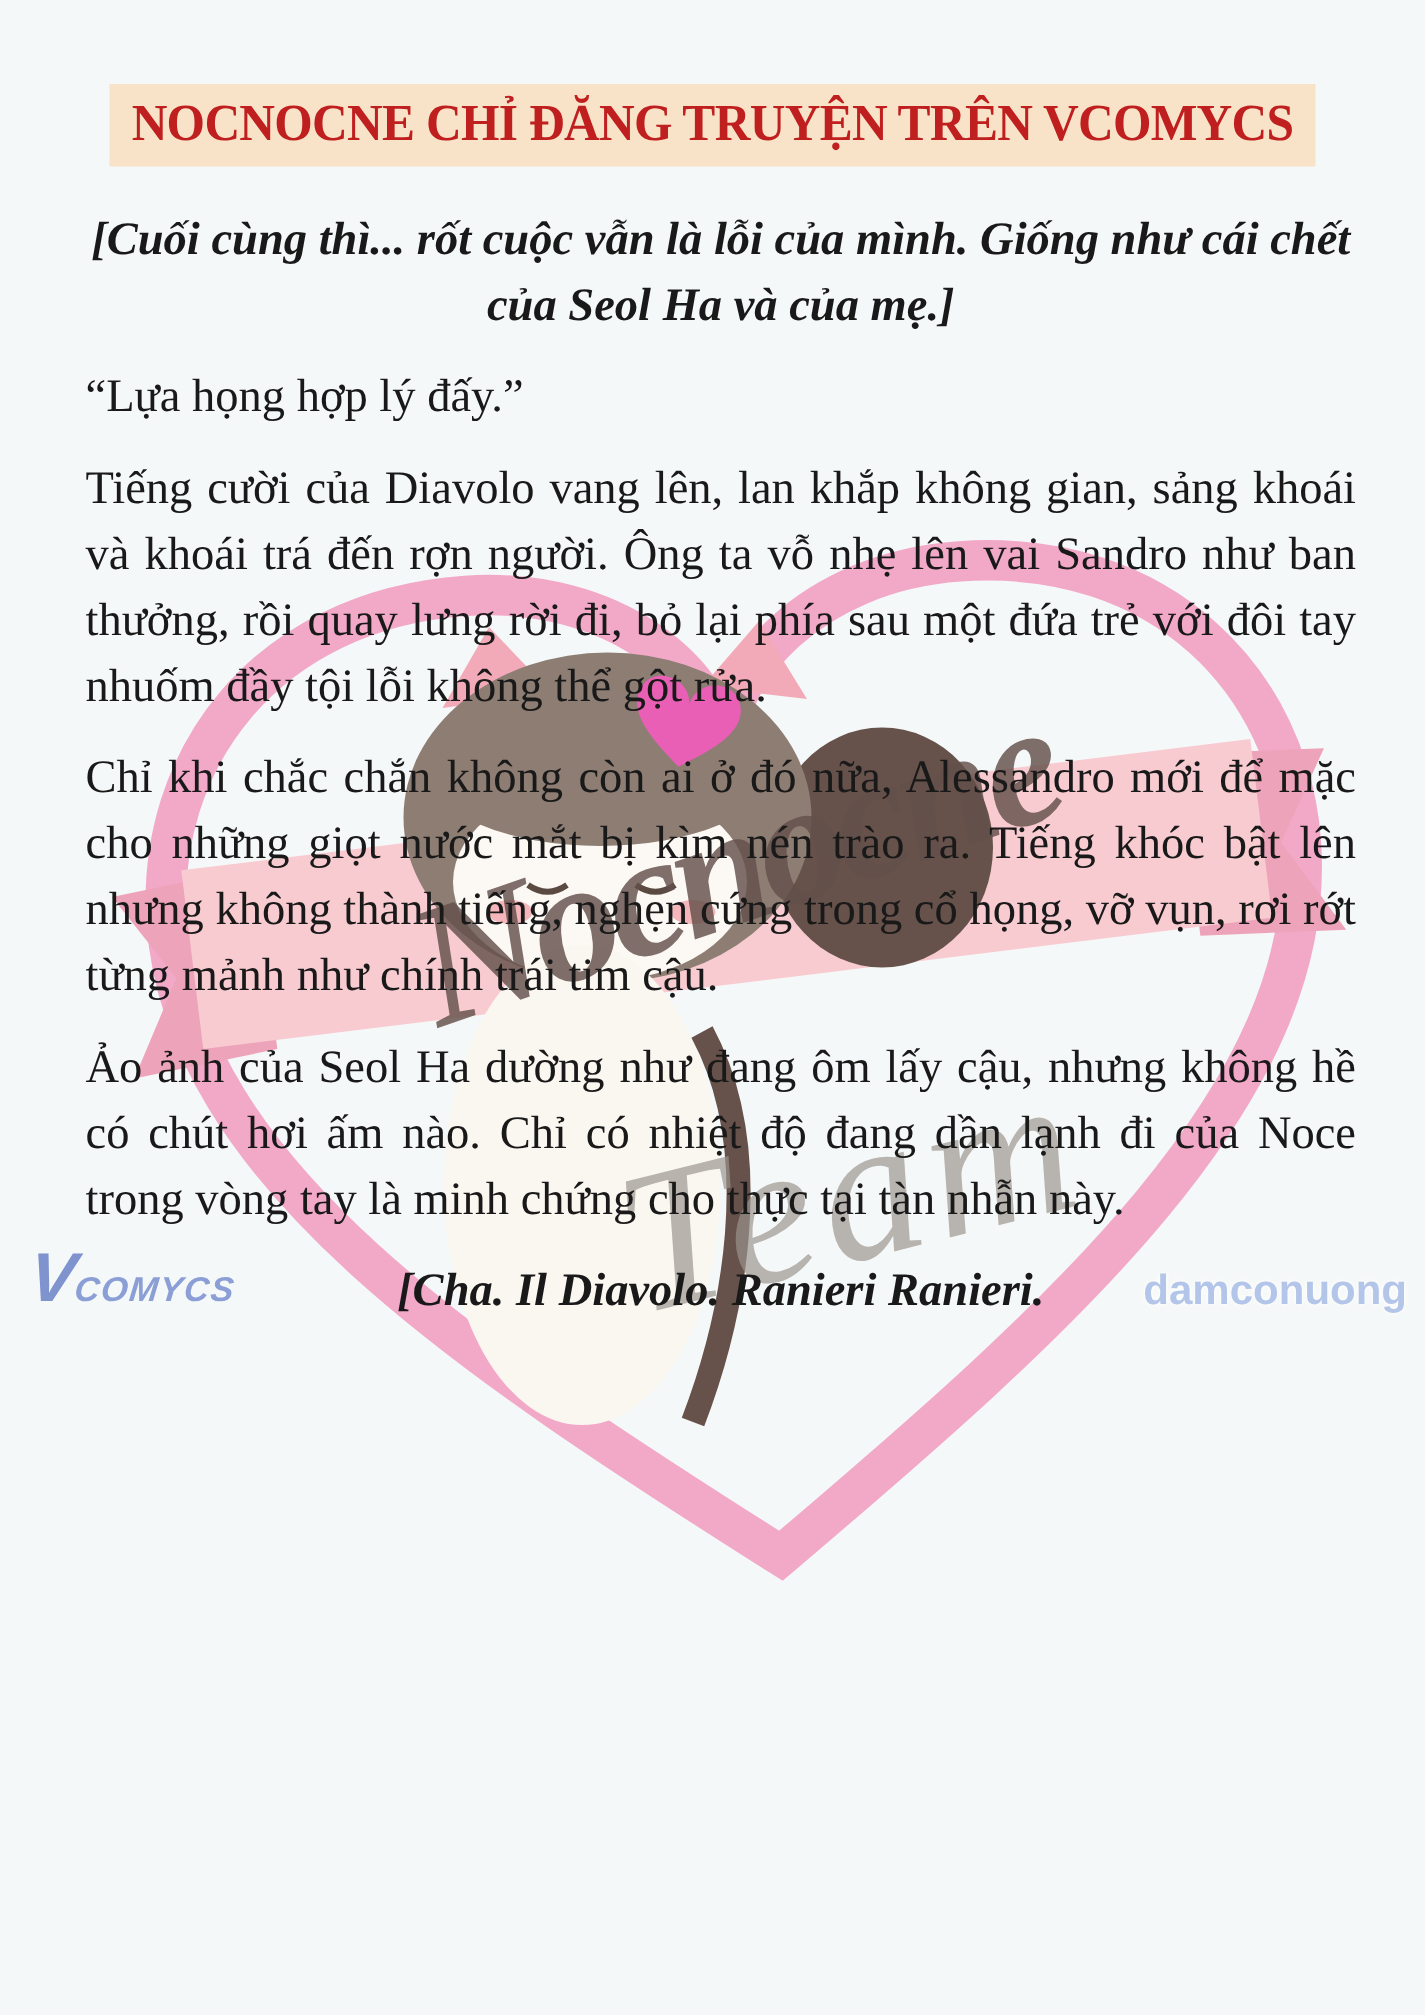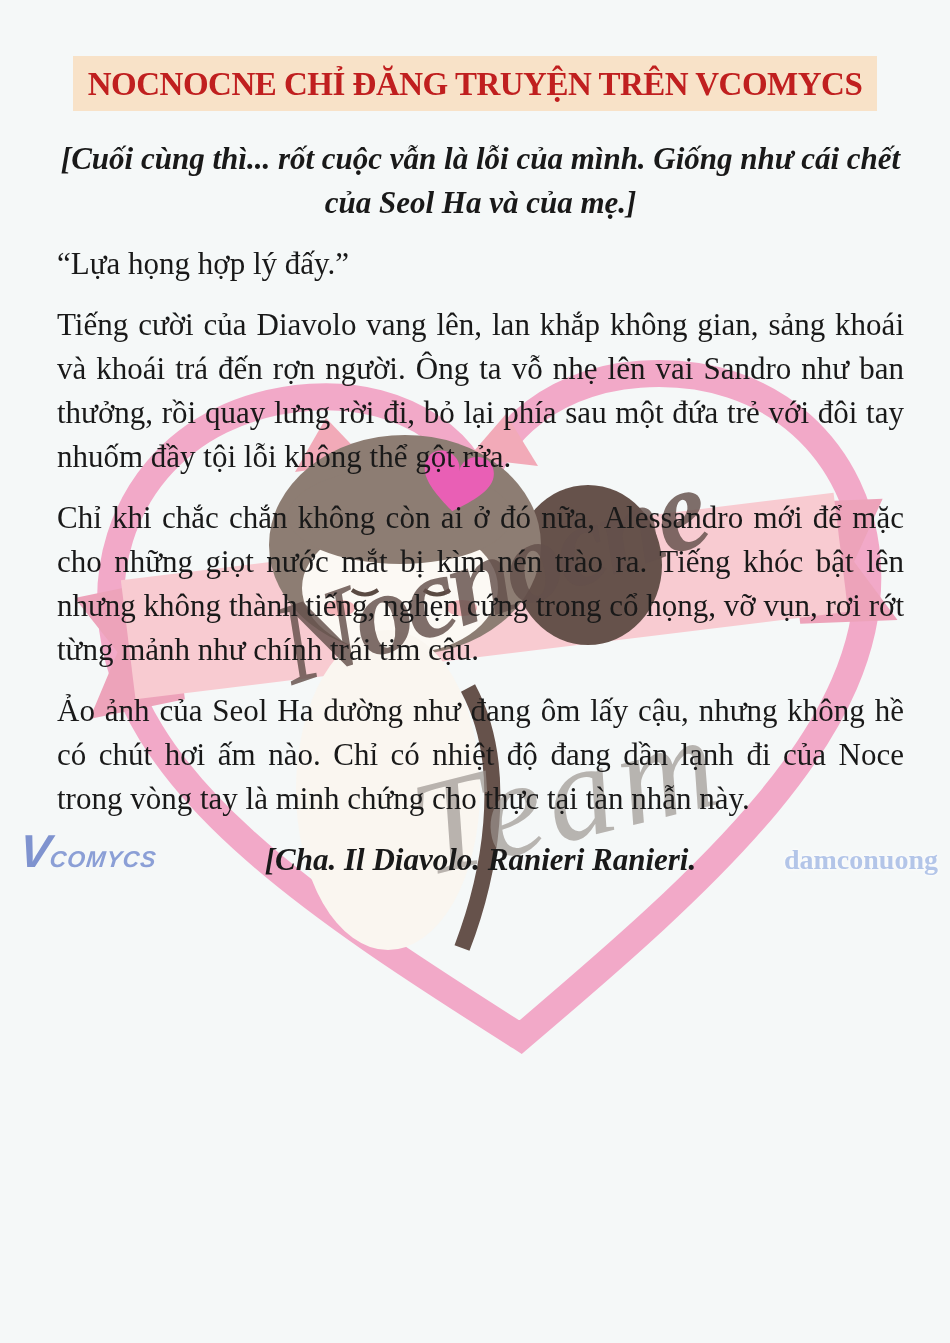--- a/index.html
+++ b/index.html
@@ -56,21 +56,21 @@
     font-family:"Liberation Sans","DejaVu Sans",sans-serif;
     font-style:italic;font-weight:bold;
     color:#8b9fd6;
     transform:skewX(-6deg);
     line-height:1;
   }
   .logo .v{font-size:46px;color:#7f93cf;}
   .logo .rest{font-size:33px;font-variant:small-caps;letter-spacing:1px;}
   .credit{
     position:absolute;right:12px;bottom:6px;z-index:2;
-    font-family:Liberation Serif, serif;
+    font-family:Liberation Sans, sans-serif;
     font-weight:bold;
     font-size:28px;
     color:#b3c5e8;
     text-shadow:0 0 5px #ffffff,0 0 2px #ffffff;
   }
 </style>
 </head>
 <body>
 
 <svg class="watermark" viewBox="0 0 950 1343" xmlns="http://www.w3.org/2000/svg">

